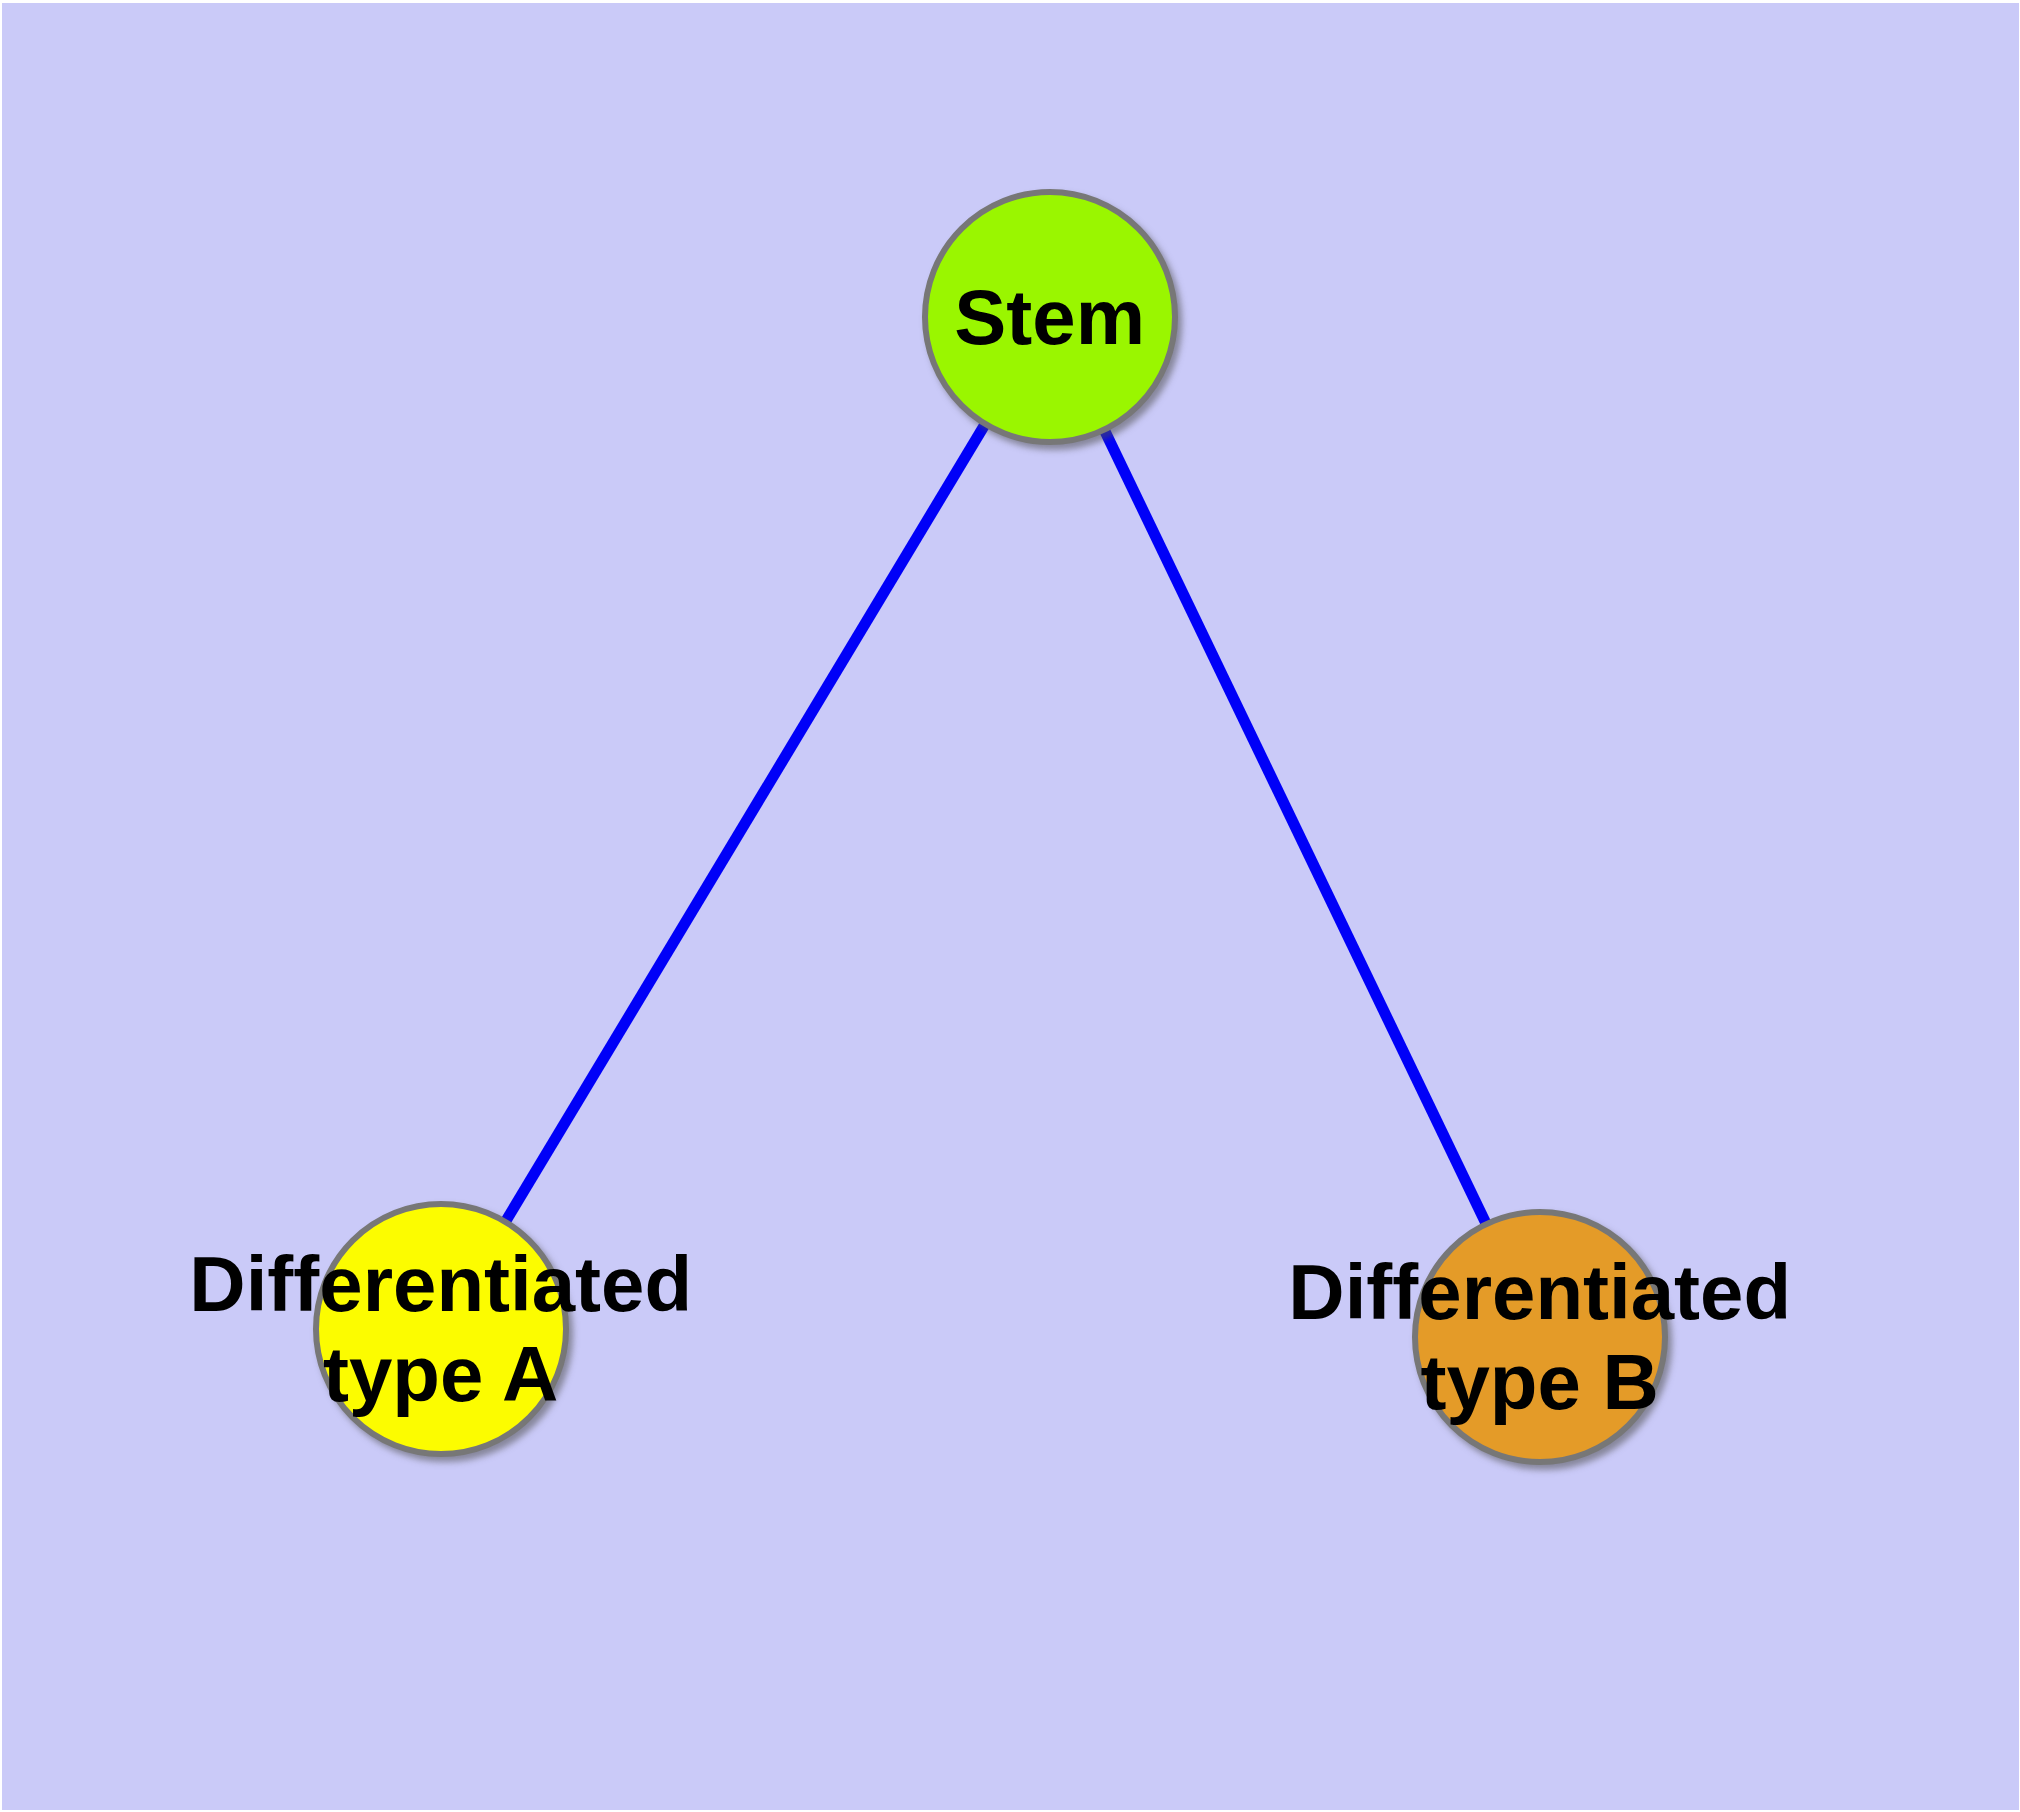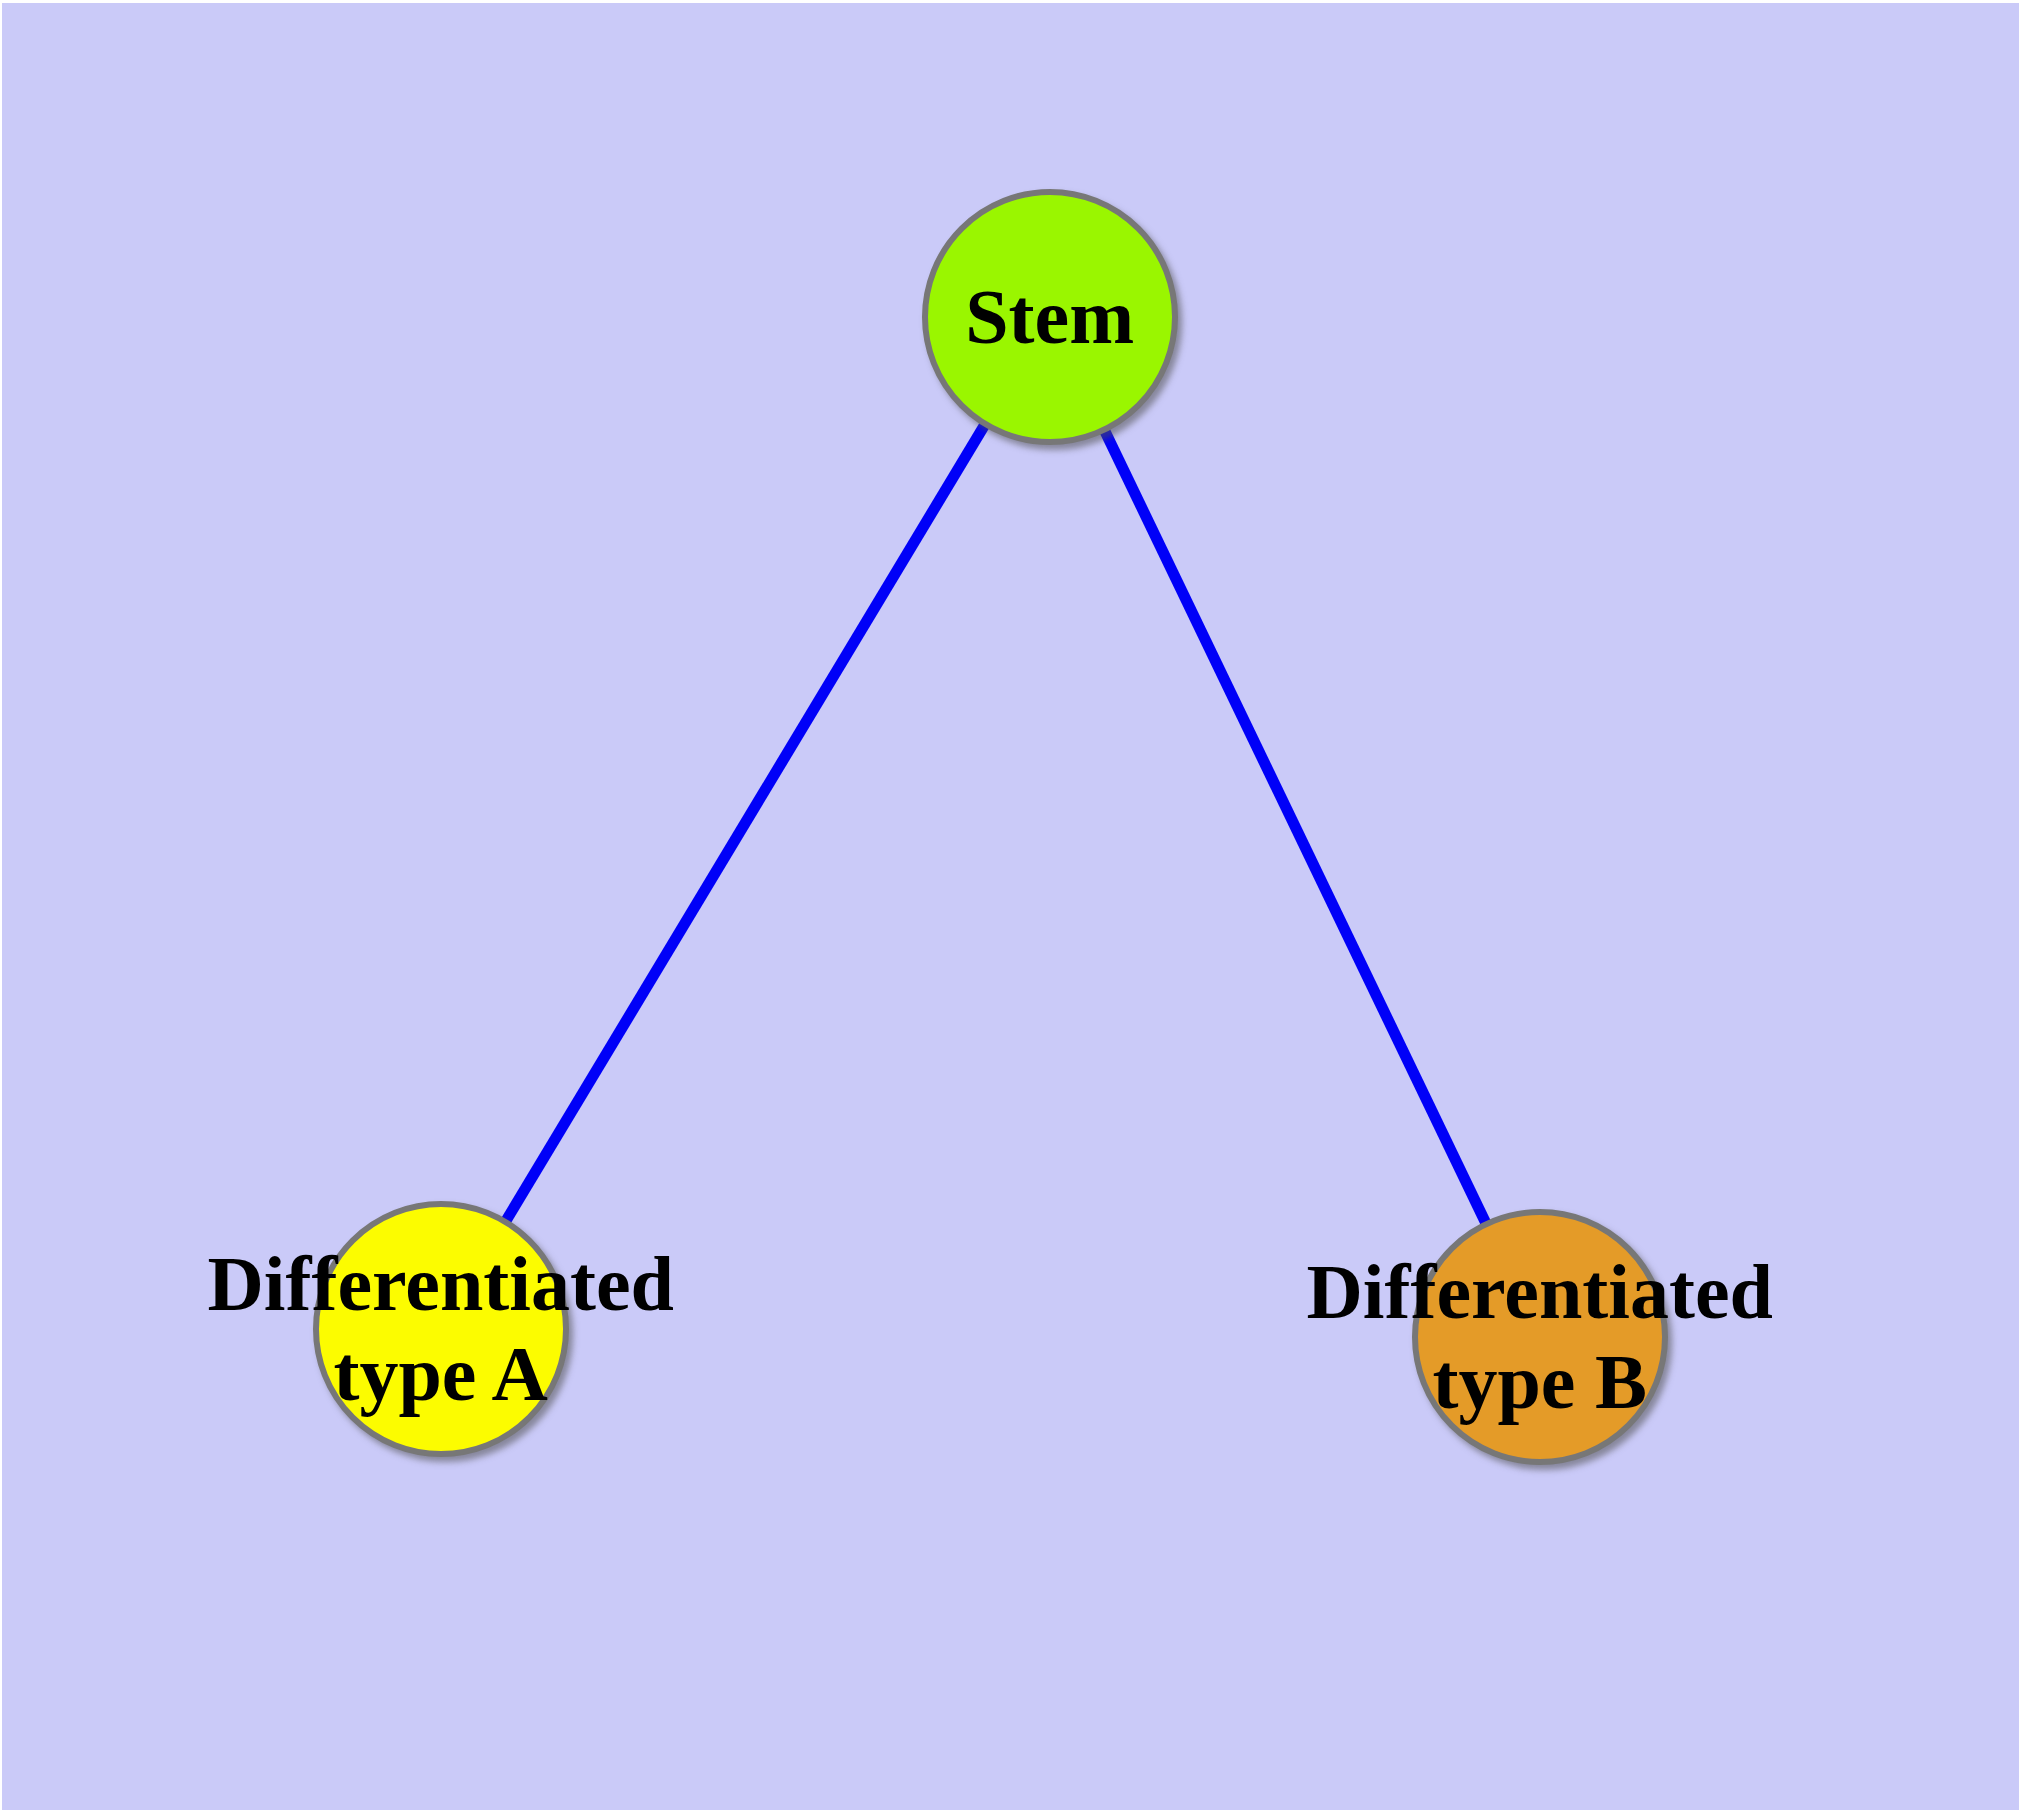--- a/index.html
+++ b/index.html
@@ -14,21 +14,20 @@
     height: 1812px;
     background: #FFFFFF;
     overflow: hidden;
   }
   .canvas {
     position: absolute;
     left: 1.7px;
     top: 2.5px;
     right: 1.7px;
     bottom: 2.5px;
-    font-family: Liberation Serif, serif;
   }
   svg.edges {
     position: absolute;
     left: 0;
     top: 0;
     width: 100%;
     height: 100%;
     display: block;
   }
   .node {

